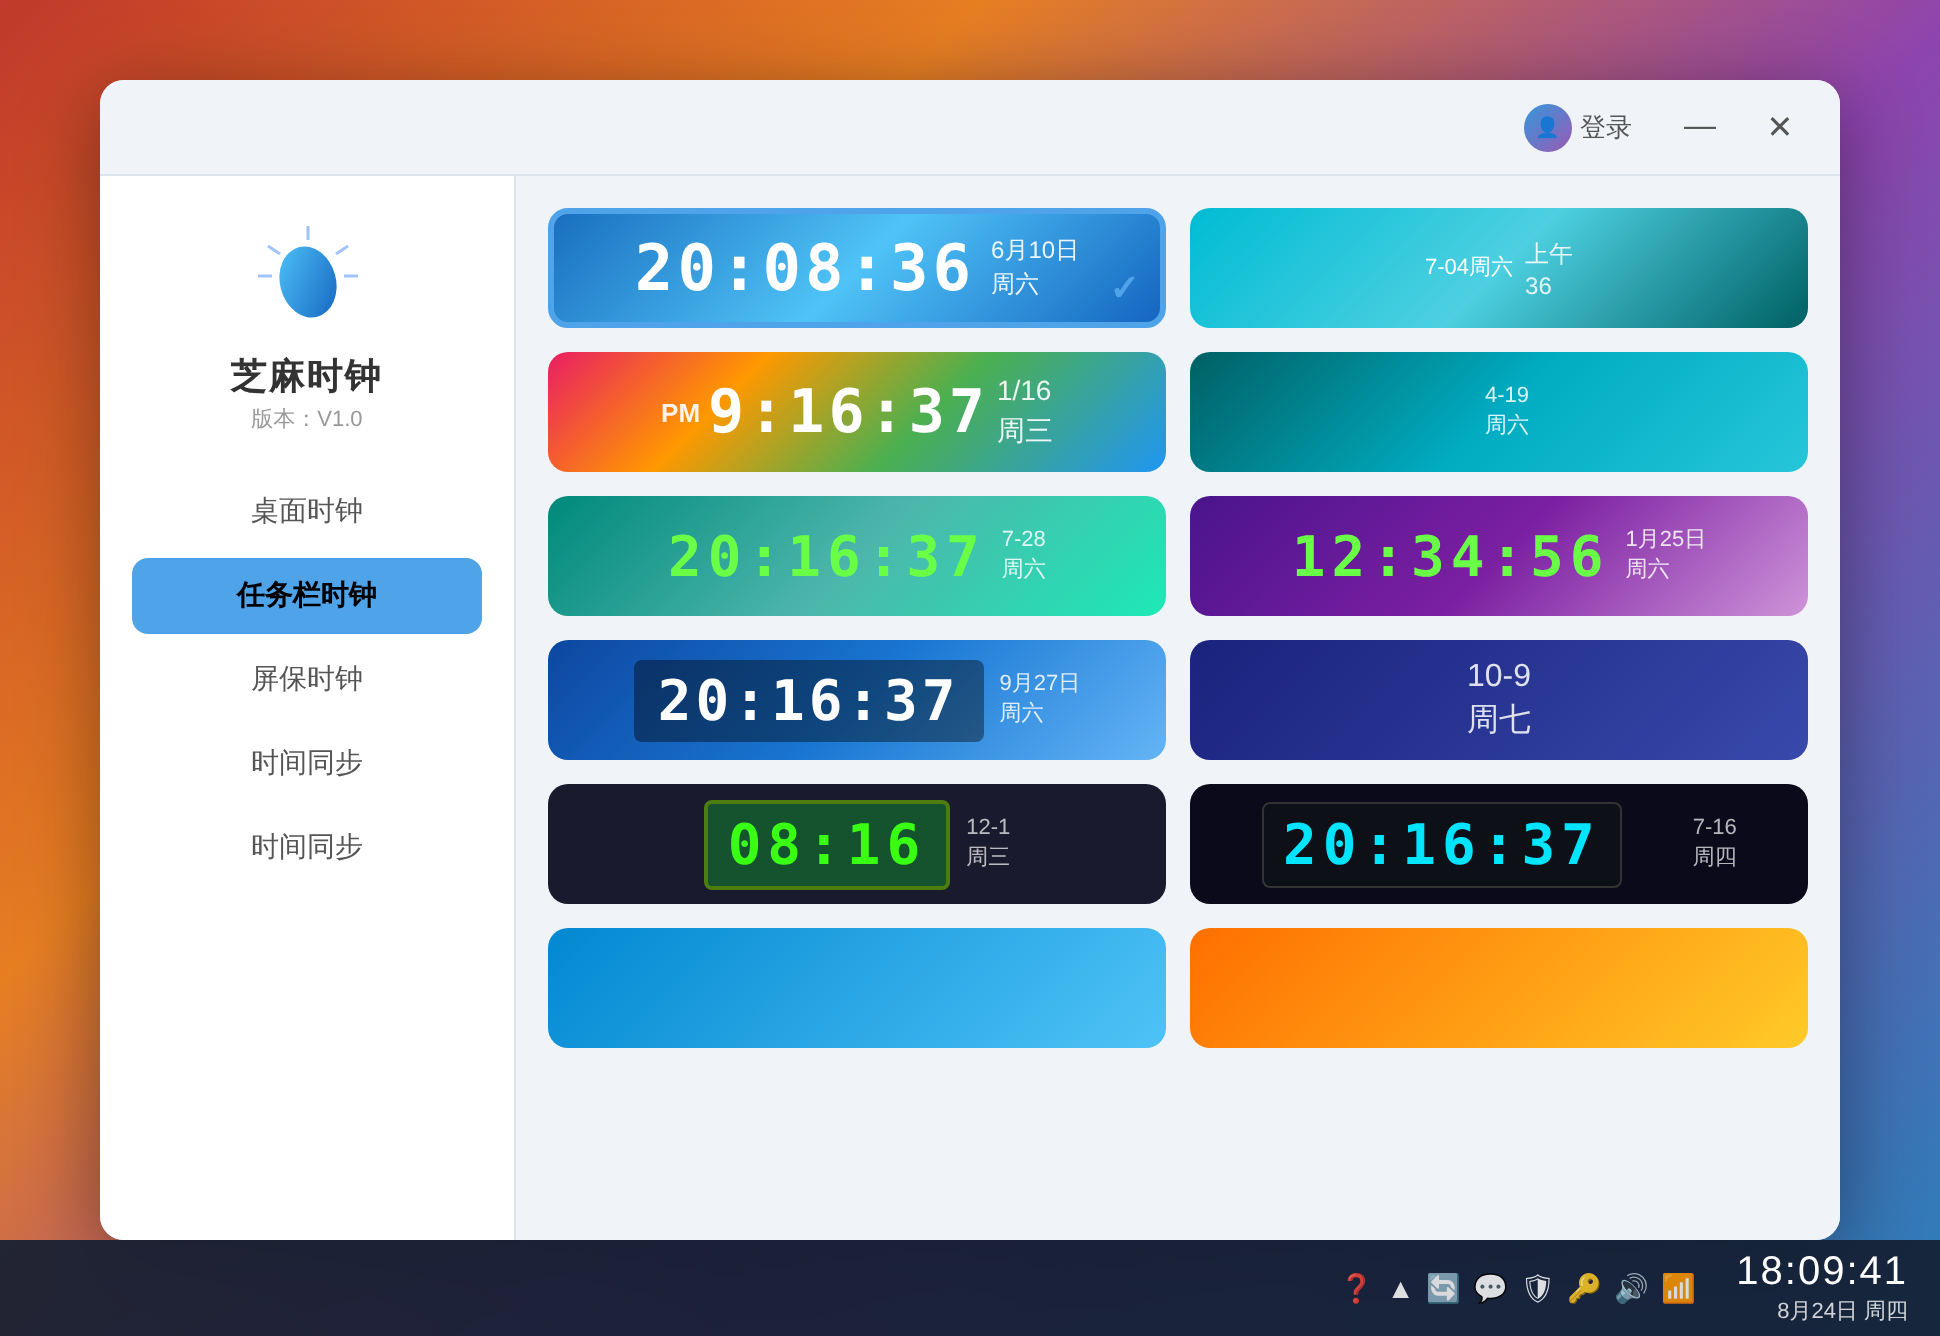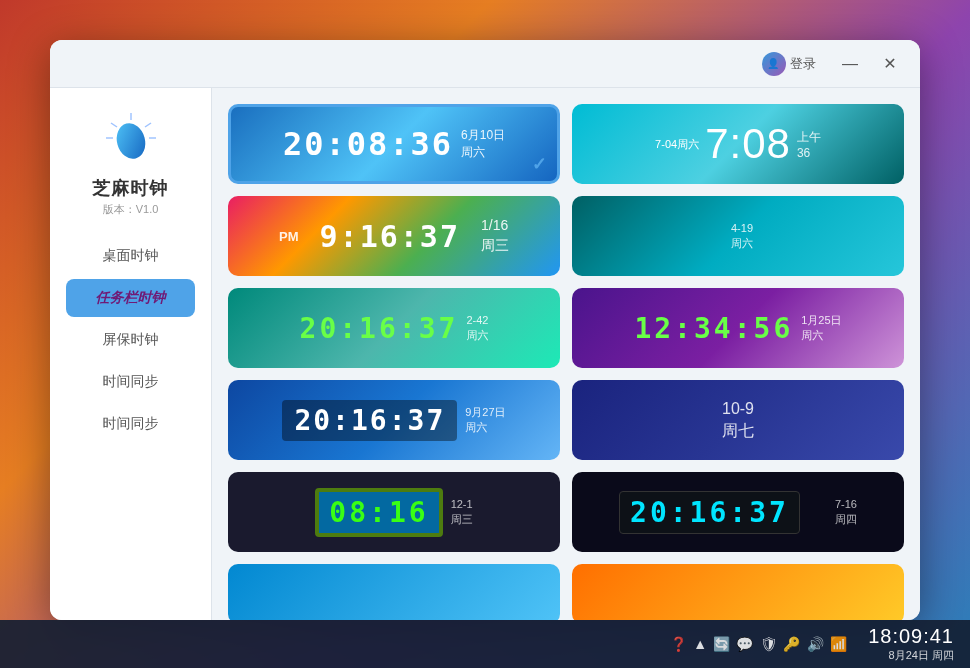--- a/index.html
+++ b/index.html
@@ -83,21 +83,21 @@
 
     
     .app-body {
       display: flex;
       flex: 1;
       overflow: hidden;
     }
 
     
     .sidebar {
-      width: 162px;
+      width: 208px;
       background: white;
       display: flex;
       flex-direction: column;
       align-items: center;
       padding: 20px 0 10px;
       flex-shrink: 0;
       border-right: 1px solid #dde3ea;
     }
     .logo-area {
       display: flex;
@@ -135,23 +135,22 @@
       padding: 10px 20px;
       border-radius: 8px;
       font-size: 14px;
       color: #555;
       cursor: pointer;
       text-align: center;
       transition: background 0.15s;
     }
     .sidebar-item.active {
       background: #4fa3e8;
-      color: #701a75;
-      font-weight: bold;
-      font-style: italic;
+      color: #000000;
+      font-weight: bold;
     }
 
     
     .main-content {
       flex: 1;
       padding: 16px;
       overflow-y: auto;
       background: #f0f4f8;
     }
     .main-content::-webkit-scrollbar { width: 6px; }
@@ -161,21 +160,21 @@
     .clocks-grid {
       display: grid;
       grid-template-columns: 1fr 1fr;
       gap: 12px;
     }
 
     
     .clock-card {
       border-radius: 10px;
       overflow: hidden;
-      height: 80px;
+      height: 60px;
       position: relative;
       cursor: pointer;
       display: flex;
       align-items: center;
       justify-content: center;
     }
     .clock-card.selected {
       border: 3px solid #4fa3e8;
     }
     .selected-check {
@@ -245,21 +244,21 @@
       font-size: 12px;
     }
 
     
     .card-3 {
       background: linear-gradient(135deg, #e91e63 0%, #ff9800 30%, #4caf50 60%, #2196f3 100%);
     }
     .card-3 .clock-display {
       display: flex;
       align-items: center;
-      gap: 21px;
+      gap: 4px;
     }
     .card-3 .ampm {
       color: rgba(255,255,255,0.9);
       font-size: 13px;
       font-weight: bold;
     }
     .card-3 .time-main {
       font-size: 30px;
       font-weight: bold;
       color: white;
@@ -395,24 +394,24 @@
     
     .card-9 {
       background: #1a1a2e;
     }
     .card-9 .clock-display {
       display: flex;
       align-items: center;
       gap: 8px;
     }
     .card-9 .time-box {
-      background: #0369a1;
+      background: #14532d;
       border-radius: 4px;
       padding: 4px 10px;
-      border: 4px solid #4d7c0f;
+      border: 2px solid #4d7c0f;
     }
     .card-9 .time-main {
       font-size: 28px;
       font-weight: bold;
       color: #39ff14;
       letter-spacing: 3px;
       font-family: monospace;
     }
     .card-9 .date-info span {
       font-size: 11px;
@@ -598,21 +597,20 @@
           </div>
           <div class="selected-check">✓</div>
         </div>
 
         <div class="clock-card card-2">
           <div class="clock-display">
             <div class="date-small">
               <span>7-04</span>
               <span>周六</span>
             </div>
-            <span class="time-large">7:08</span>
             <div class="ampm-min">
               <span>上午</span>
               <span>36</span>
             </div>
           </div>
         </div>
 
         <div class="clock-card card-3">
           <div class="clock-display">
             <span class="ampm">PM</span>
@@ -630,21 +628,21 @@
               <span>4-19</span>
               <span>周六</span>
             </div>
           </div>
         </div>
 
         <div class="clock-card card-5">
           <div class="clock-display">
             <span class="time-main">20:16:37</span>
             <div class="date-info">
-              <span>2-42</span>
+              <span>7-28</span>
               <span>周六</span>
             </div>
           </div>
         </div>
 
         <div class="clock-card card-6">
           <div class="clock-display">
             <span class="time-main">12:34:56</span>
             <div class="date-info">
               <span>1月25日</span>

